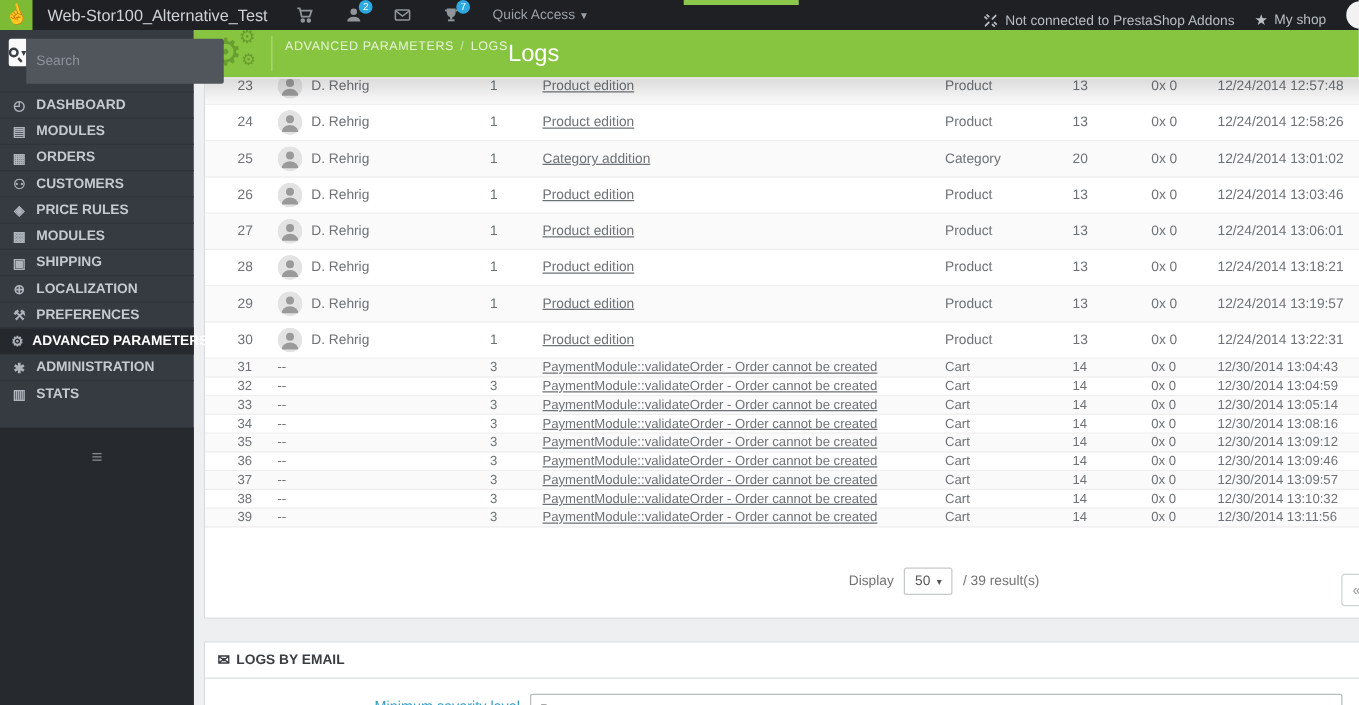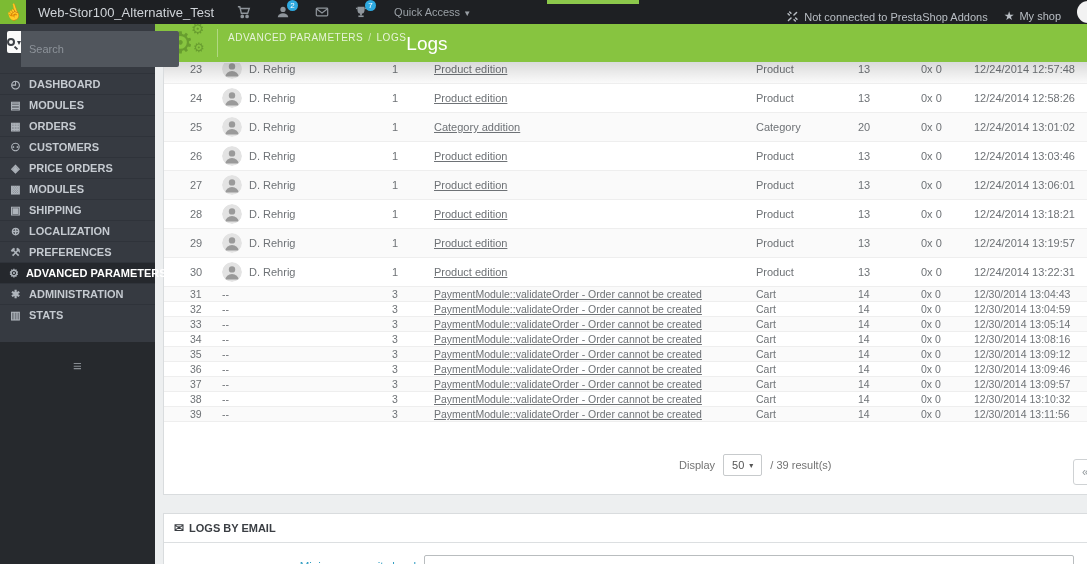--- a/index.html
+++ b/index.html
@@ -204,21 +204,21 @@
       <li class="menu-item">
         <span class="mi-icon">▦</span>
         <span>ORDERS</span>
       </li>
       <li class="menu-item">
         <span class="mi-icon">⚇</span>
         <span>CUSTOMERS</span>
       </li>
       <li class="menu-item">
         <span class="mi-icon">◈</span>
-        <span>PRICE ORDERS</span>
+        <span>PRICE RULES</span>
       </li>
       <li class="menu-item">
         <span class="mi-icon">▩</span>
         <span>MODULES</span>
       </li>
       <li class="menu-item">
         <span class="mi-icon">▣</span>
         <span>SHIPPING</span>
       </li>
       <li class="menu-item">

